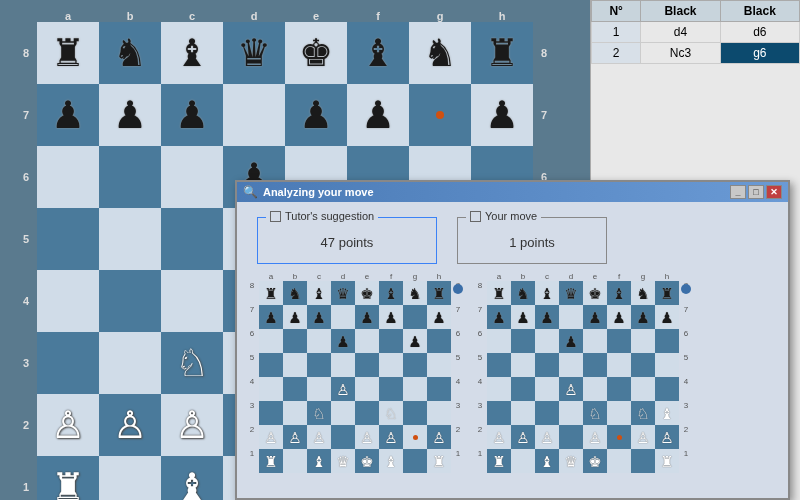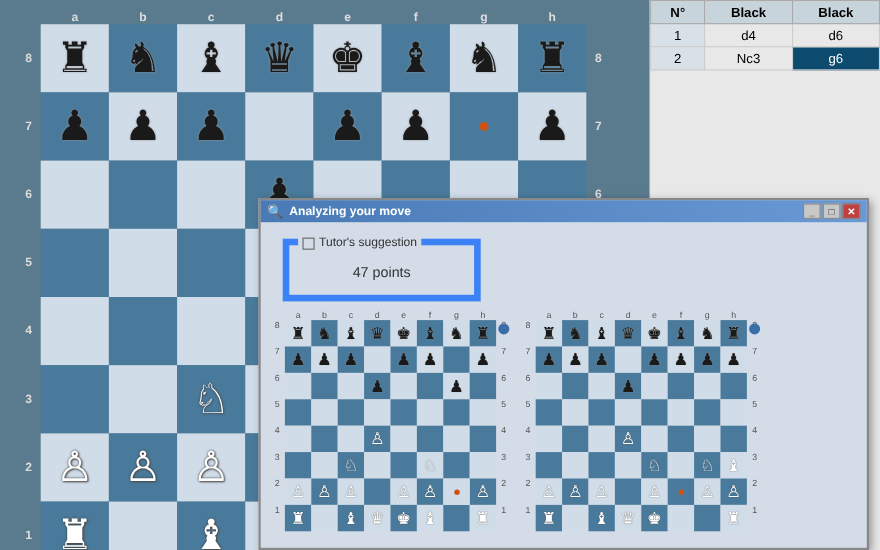--- a/index.html
+++ b/index.html
@@ -437,28 +437,35 @@
     </div>
     <div class="dialog-controls">
       <div class="dialog-btn">_</div>
       <div class="dialog-btn">□</div>
       <div class="dialog-btn" style="background:#c04040;color:white;">✕</div>
     </div>
   </div>
 
   <div style="display:flex; gap:20px; padding: 15px 20px 8px 20px;">
 
-    <div style="position:relative; border:6px solid #3b82f6; padding: 12px 25px 8px 25px; min-width:180px;">
+    <div style="position:relative; border:1px solid #3b82f6; padding: 12px 25px 8px 25px; min-width:180px;">
       <div class="fieldset-label">
         <span class="checkbox-placeholder"></span>
         <span>Tutor's suggestion</span>
       </div>
       <div class="suggestion-points">47 points</div>
     </div>
 
+    <div style="position:relative; border:1px solid #888; padding: 12px 25px 8px 25px; min-width:150px;">
+      <div class="fieldset-label">
+        <span class="checkbox-placeholder"></span>
+        <span>Your move</span>
+      </div>
+      <div class="suggestion-points">1 points</div>
+    </div>
   </div>
 
   <div style="display:flex; gap:8px; padding: 0 8px 8px 8px;">
 
     <div style="position:relative;">
       <div style="position:absolute; top:12px; right:2px; width:10px; height:10px; background:#3a6ea8; border-radius:50%; z-index:2;"></div>
       <div class="mini-col-labels">
         <div class="mini-col-label">a</div>
         <div class="mini-col-label">b</div>
         <div class="mini-col-label">c</div>

